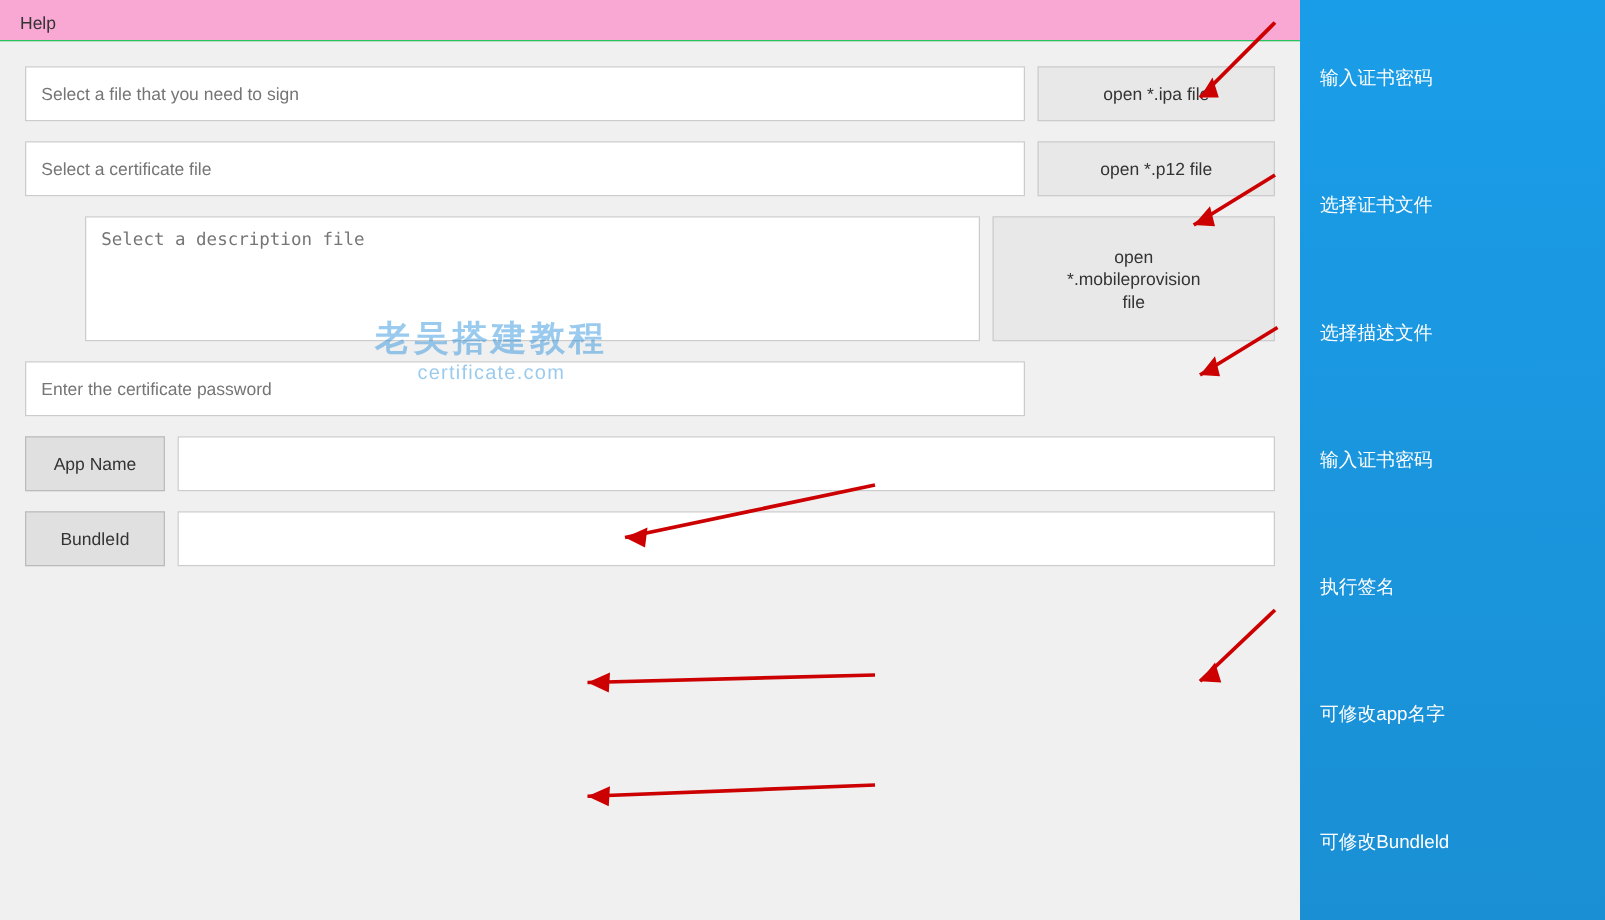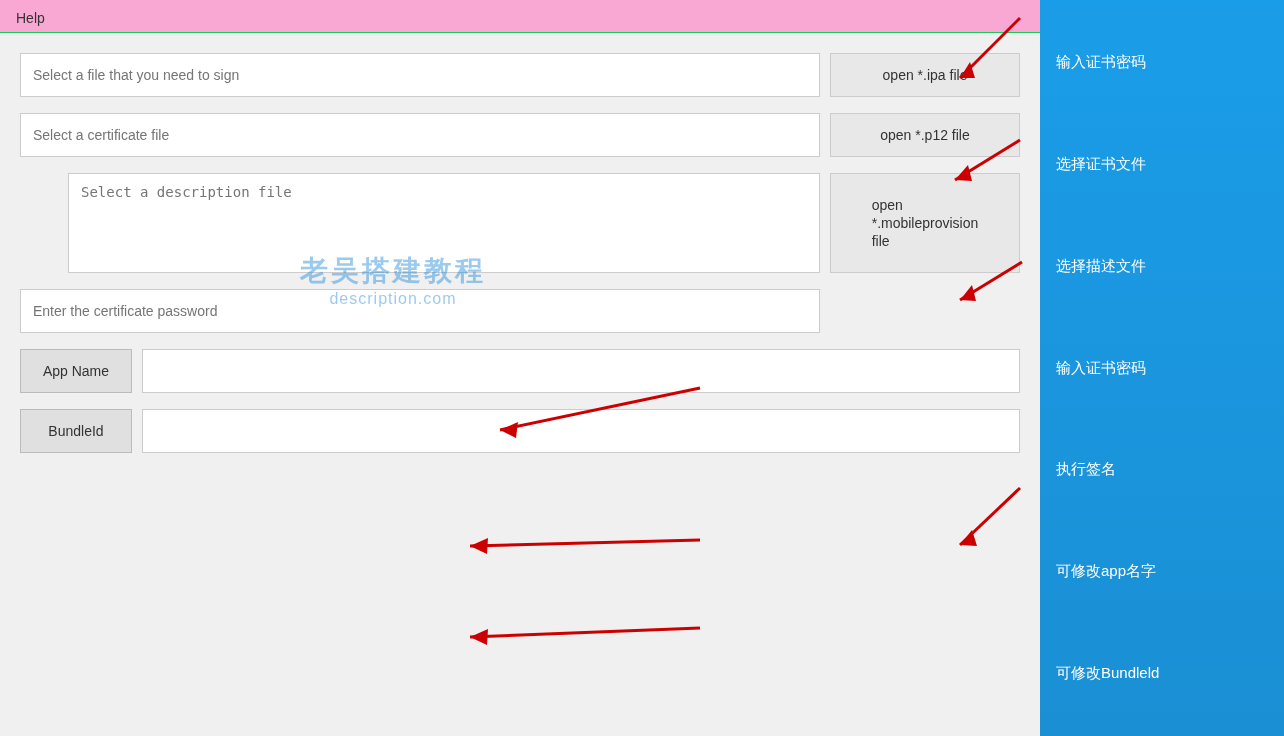--- a/index.html
+++ b/index.html
@@ -88,31 +88,31 @@
       border: 1px solid #ccc;
       background: #fff;
       padding: 10px 12px;
       font-size: 14px;
       color: #999;
       outline: none;
       resize: none;
     }
 
     .btn-tall {
-      width: 190px;
+      width: 226px;
       height: 100px;
       border: 1px solid #ccc;
       background: #e8e8e8;
       font-size: 14px;
       color: #333;
       cursor: pointer;
       display: flex;
       align-items: center;
       justify-content: center;
-      text-align: left;
+      text-align: center;
       padding: 6px 10px;
       line-height: 1.3;
     }
 
     .row-appname {
       align-items: stretch;
     }
 
     .label-btn {
       width: 112px;
@@ -274,21 +274,21 @@
         <div class="row row-bundleid">
           <div class="label-btn">BundleId</div>
           <input type="text" class="appname-input" style="">
         </div>
       </div>
     </div>
   </div>
 
   <div class="watermark">
     <div class="watermark-cn">老吴搭建教程</div>
-    <div class="watermark-en">description.com</div>
+    <div class="watermark-en">certificate.com</div>
   </div>
 
   <svg class="overlay" viewBox="0 0 1040 736" xmlns="http://www.w3.org/2000/svg">
 
     <line x1="1020" y1="18" x2="960" y2="78" stroke="#cc0000" stroke-width="3"></line>
     <polygon points="960,78 970,62 975,78" fill="#cc0000"></polygon>
 
     <line x1="1020" y1="140" x2="955" y2="180" stroke="#cc0000" stroke-width="3"></line>
     <polygon points="955,180 968,165 972,181" fill="#cc0000"></polygon>
 

